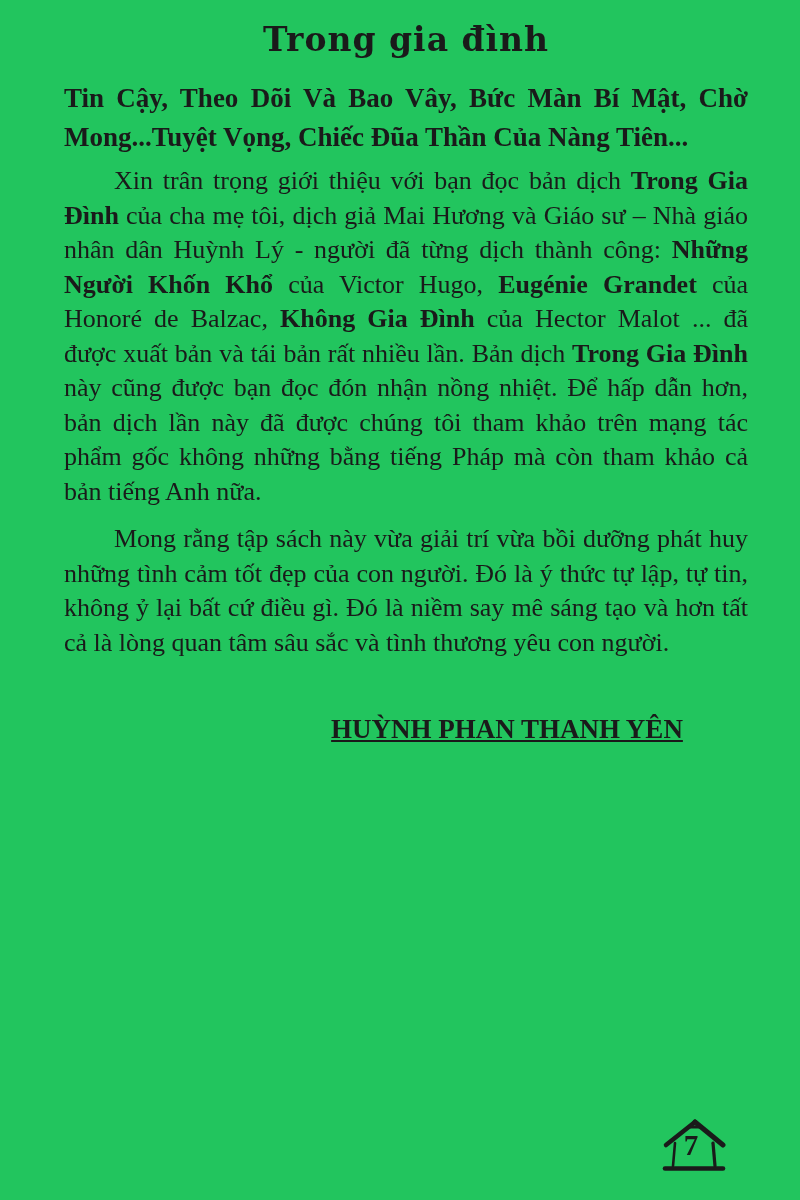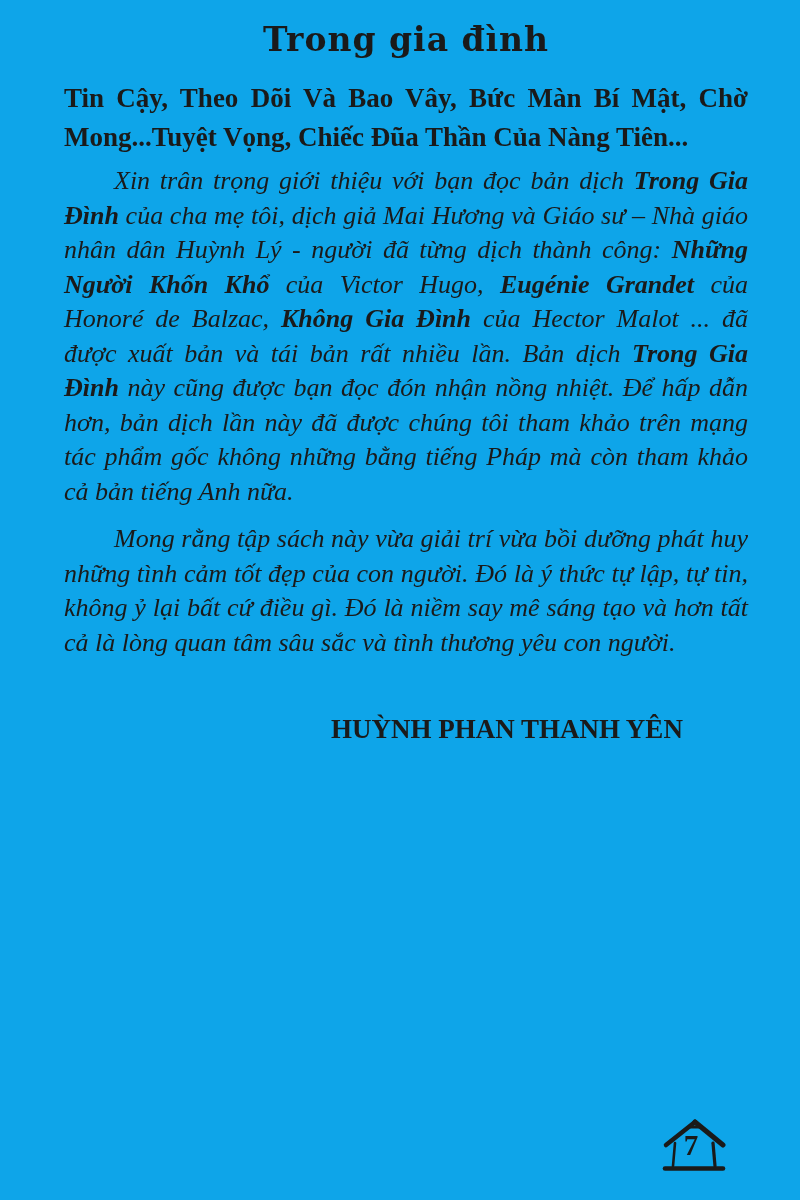--- a/index.html
+++ b/index.html
@@ -1,21 +1,21 @@
 <!DOCTYPE html>
 <html lang="vi"><head>
 <meta charset="utf-8">
 <style>
   html, body { margin: 0; padding: 0; background: #ffffff; }
   .page {
     position: relative;
     width: 800px;
     height: 1200px;
     box-sizing: border-box;
-    background: #0ea5e9;
+    background: #22c55e;
     color: #1a1a1a;
     font-family: "Liberation Serif", serif;
     padding: 14px 52px 0 64px;
     overflow: hidden;
   }
   .title {
     font-family: "DejaVu Serif", serif;
     font-size: 33px;
     font-weight: 700;
     text-align: center;
@@ -28,30 +28,30 @@
     line-height: 39px;
     text-align: justify;
     margin: 0 0 7px 0;
   }
   .para {
     font-size: 26px;
     line-height: 34.5px;
     text-align: justify;
     text-indent: 50px;
     margin: 0 0 13px 0;
-    font-style: italic;
   }
   .para b { font-weight: 700; }
   .signature {
     width: 470px;
     margin: 46px 6px 0 auto;
     text-align: center;
     font-weight: 700;
     font-size: 27px;
     line-height: 47px;
+    text-decoration: underline;
   }
   .house {
     position: absolute;
     left: 662px;
     top: 1117px;
     width: 64px;
     height: 58px;
   }
   .house svg { position: absolute; left: 0; top: 0; }
   .pagenum {

